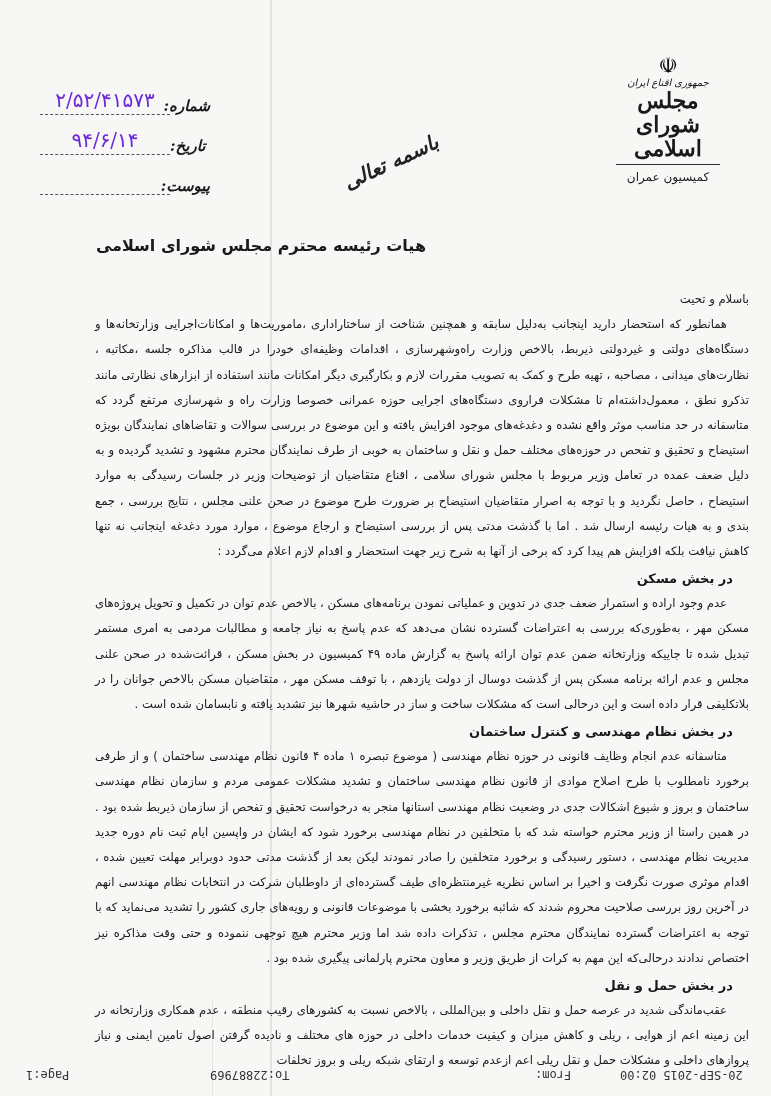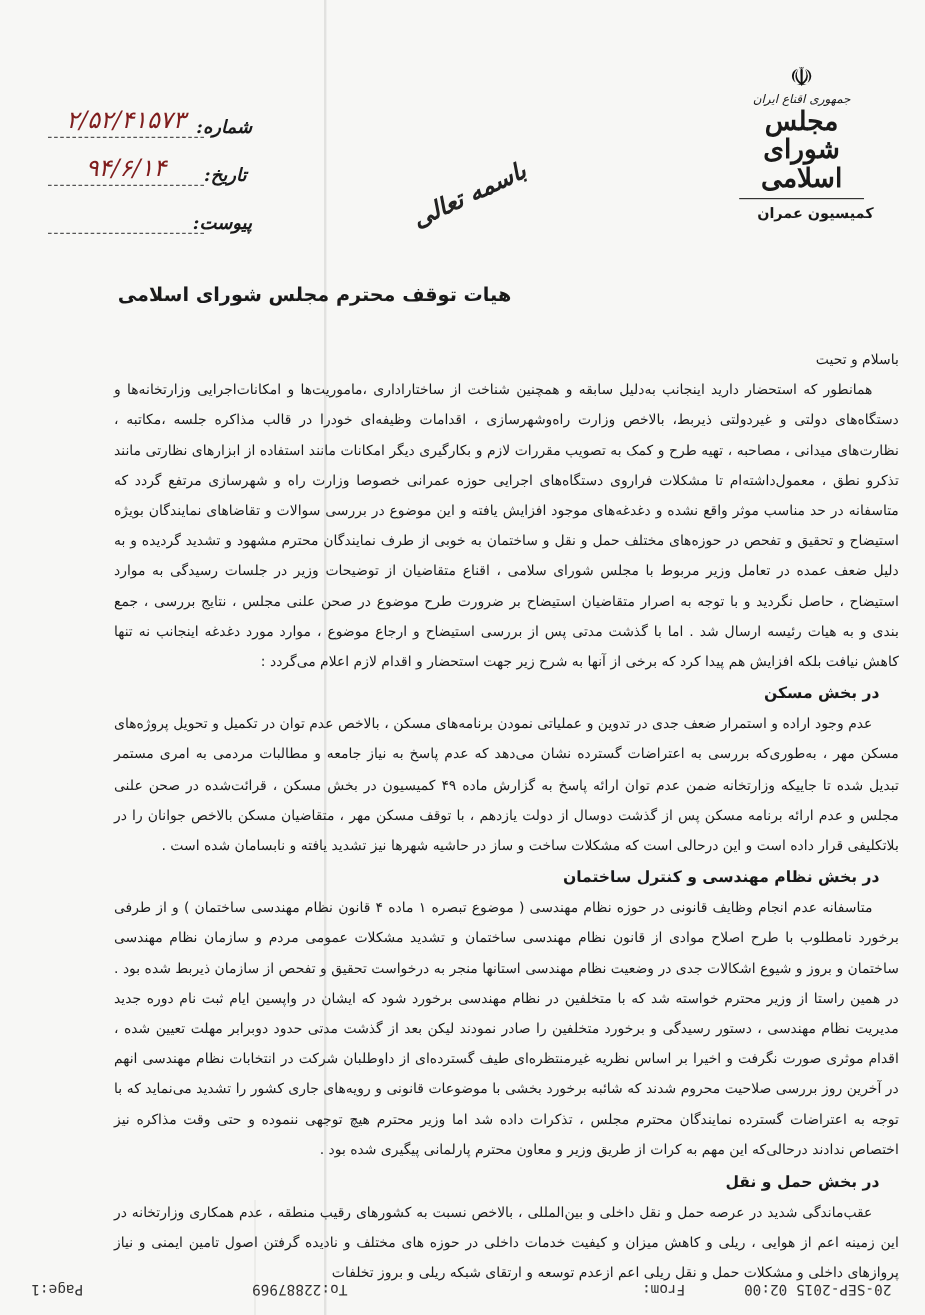--- a/index.html
+++ b/index.html
@@ -7,32 +7,32 @@
     width:771px; height:1096px; background:#f7f7f5; position:relative; overflow:hidden;
     font-family:"DejaVu Sans", sans-serif; color:#1a1a1a;
   }
   .fold { position:absolute; left:270px; top:0; width:2px; height:1096px; background:#e2e2e0; }
   .fold2 { position:absolute; left:212px; top:1000px; width:1px; height:96px; background:#e4e4e2; }
 
   
   .meta { position:absolute; left:40px; top:75px; width:170px; direction:rtl; }
   .meta-row { display:flex; align-items:flex-end; height:40px; }
   .meta-label { font-family:"DejaVu Serif", serif; font-size:15px; font-weight:bold; font-style:italic; width:40px; text-align:left; }
-  .meta-value { flex:1; border-bottom:1px dashed #555; font-family:"DejaVu Serif", serif; font-style:italic; font-size:20px; color:#7f1d1d; text-align:center; letter-spacing:1px; direction:ltr; padding-bottom:1px; height:26px; line-height:26px; }
+  .meta-value { flex:1; border-bottom:1px dashed #555; font-family:"DejaVu Serif", serif; font-size:20px; color:#6d28d9; text-align:center; letter-spacing:1px; direction:ltr; padding-bottom:1px; height:26px; line-height:26px; }
 
   
   .bismillah { position:absolute; left:340px; top:150px; font-family:"DejaVu Serif", serif; font-style:italic; font-weight:bold; font-size:20px; transform:rotate(-25deg); direction:rtl; color:#222; }
 
   
   .logo { position:absolute; left:608px; top:55px; width:120px; text-align:center; direction:rtl; }
   .emblem { font-size:22px; line-height:22px; color:#111; font-weight:bold; }
   .logo-small { font-family:"DejaVu Serif", serif; font-style:italic; font-size:10px; }
   .logo-big { font-family:"DejaVu Serif", serif; font-weight:bold; font-size:22px; line-height:24px; }
   .logo-orn { border-top:1px solid #333; margin:4px 8px 3px; height:2px; }
-  .logo-sub { font-weight:bold; font-size:12px;text-align:right; }
+  .logo-sub { font-weight:normal; font-size:12px; }
 
   .title { position:absolute; right:345px; top:236px; font-weight:bold; font-size:16px; direction:rtl; white-space:nowrap; }
 
   .body { position:absolute; left:95px; right:22px; top:287px; direction:rtl; text-align:justify; font-size:11.6px; line-height:25.2px; }
   .greeting { margin:0; }
   .para { margin:0; text-indent:22px; text-align-last:right; }
   .heading { margin:3px 16px 0; font-weight:bold; font-size:13px; line-height:24px; }
 
   .fax { position:absolute; top:1068px; font-family:"DejaVu Sans Mono", monospace; font-size:12px; color:#333; transform:rotate(180deg); white-space:nowrap; }
 </style>
@@ -60,21 +60,21 @@
 <div class="bismillah">باسمه تعالی</div>
 
 <div class="logo">
   <div class="emblem">☫</div>
   <div class="logo-small">جمهوری اقناع ایران</div>
   <div class="logo-big">مجلس شورای اسلامی</div>
   <div class="logo-orn"></div>
   <div class="logo-sub">کمیسیون عمران</div>
 </div>
 
-<div class="title">هیات توقف محترم مجلس شورای اسلامی</div>
+<div class="title">هیات رئیسه محترم مجلس شورای اسلامی</div>
 
 <div class="body">
   <p class="greeting">باسلام و تحیت</p>
   <p class="para">همانطور که استحضار دارید اینجانب به‌دلیل سابقه و همچنین شناخت از ساختاراداری ،ماموریت‌ها و امکانات‌اجرایی وزارتخانه‌ها و دستگاه‌های دولتی و غیردولتی ذیربط، بالاخص وزارت راه‌وشهرسازی ، اقدامات وظیفه‌ای خودرا در قالب مذاکره جلسه ،مکاتبه ، نظارت‌های میدانی ، مصاحبه ، تهیه طرح و کمک به تصویب مقررات لازم و بکارگیری دیگر امکانات مانند استفاده از ابزارهای نظارتی مانند تذکرو نطق ، معمول‌داشته‌ام تا مشکلات فراروی دستگاه‌های اجرایی حوزه عمرانی خصوصا وزارت راه و شهرسازی مرتفع گردد که متاسفانه در حد مناسب موثر واقع نشده و دغدغه‌های موجود افزایش یافته و این موضوع در بررسی سوالات و تقاضاهای نمایندگان بویژه استیضاح و تحقیق و تفحص در حوزه‌های مختلف حمل و نقل و ساختمان به خوبی از طرف نمایندگان محترم مشهود و تشدید گردیده و به دلیل ضعف عمده در تعامل وزیر مربوط با مجلس شورای سلامی ، اقناع متقاضیان از توضیحات وزیر در جلسات رسیدگی به موارد استیضاح ، حاصل نگردید و با توجه به اصرار متقاضیان استیضاح بر ضرورت طرح موضوع در صحن علنی مجلس ، نتایج بررسی ، جمع بندی و به هیات رئیسه ارسال شد . اما با گذشت مدتی پس از بررسی استیضاح و ارجاع موضوع ، موارد مورد دغدغه اینجانب نه تنها کاهش نیافت بلکه افزایش هم پیدا کرد که برخی از آنها به شرح زیر جهت استحضار و اقدام لازم اعلام می‌گردد :</p>
 
   <p class="heading">در بخش مسکن</p>
   <p class="para">عدم وجود اراده و استمرار ضعف جدی در تدوین و عملیاتی نمودن برنامه‌های مسکن ، بالاخص عدم توان در تکمیل و تحویل پروژه‌های مسکن مهر ، به‌طوری‌که بررسی به اعتراضات گسترده نشان می‌دهد که عدم پاسخ به نیاز جامعه و مطالبات مردمی به امری مستمر تبدیل شده تا جاییکه وزارتخانه ضمن عدم توان ارائه پاسخ به گزارش ماده ۴۹ کمیسیون در بخش مسکن ، قرائت‌شده در صحن علنی مجلس و عدم ارائه برنامه مسکن پس از گذشت دوسال از دولت یازدهم ، با توقف مسکن مهر ، متقاضیان مسکن بالاخص جوانان را در بلاتکلیفی قرار داده است و این درحالی است که مشکلات ساخت و ساز در حاشیه شهرها نیز تشدید یافته و نابسامان شده است .</p>
 
   <p class="heading">در بخش نظام مهندسی و کنترل ساختمان</p>
   <p class="para">متاسفانه عدم انجام وظایف قانونی در حوزه نظام مهندسی ( موضوع تبصره ۱ ماده ۴ قانون نظام مهندسی ساختمان ) و از طرفی برخورد نامطلوب با طرح اصلاح موادی از قانون نظام مهندسی ساختمان و تشدید مشکلات عمومی مردم و سازمان نظام مهندسی ساختمان و بروز و شیوع اشکالات جدی در وضعیت نظام مهندسی استانها منجر به درخواست تحقیق و تفحص از سازمان ذیربط شده بود . در همین راستا از وزیر محترم خواسته شد که با متخلفین در نظام مهندسی برخورد شود که ایشان در واپسین ایام ثبت نام دوره جدید مدیریت نظام مهندسی ، دستور رسیدگی و برخورد متخلفین را صادر نمودند لیکن بعد از گذشت مدتی حدود دوبرابر مهلت تعیین شده ، اقدام موثری صورت نگرفت و اخیرا بر اساس نظریه غیرمنتظره‌ای طیف گسترده‌ای از داوطلبان شرکت در انتخابات نظام مهندسی انهم در آخرین روز بررسی صلاحیت محروم شدند که شائبه برخورد بخشی با موضوعات قانونی و رویه‌های جاری کشور را تشدید می‌نماید که با توجه به اعتراضات گسترده نمایندگان محترم مجلس ، تذکرات داده شد اما وزیر محترم هیچ توجهی ننموده و حتی وقت مذاکره نیز اختصاص ندادند درحالی‌که این مهم به کرات از طریق وزیر و معاون محترم پارلمانی پیگیری شده بود .</p>

